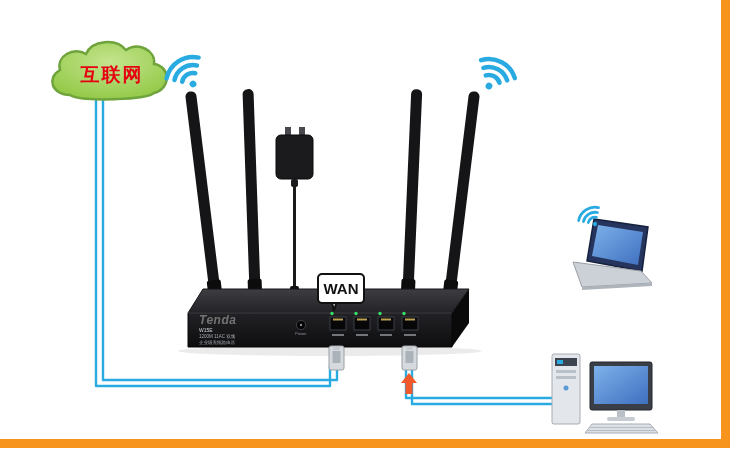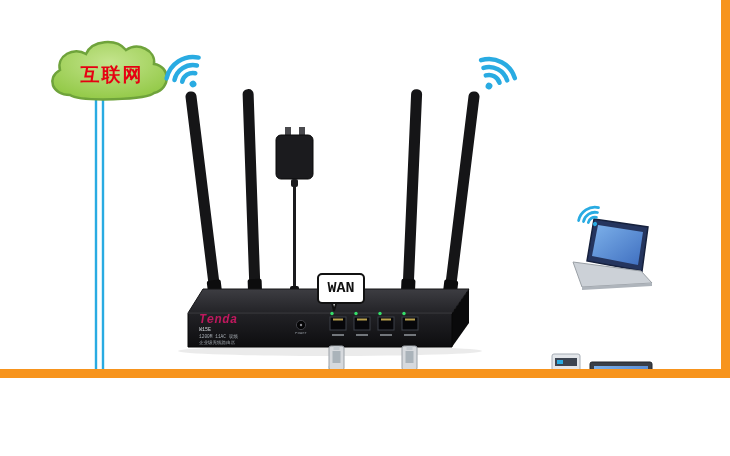--- a/index.html
+++ b/index.html
@@ -1,27 +1,27 @@
 <!DOCTYPE html>
 <html><head>
 <meta charset="utf-8">
 <style>
   html,body{margin:0;padding:0;background:#fff;}
-  .canvas{position:relative;width:730px;height:378px;background:#ffffff;overflow:hidden;
-          font-family:Liberation Mono, monospace;}
+  .canvas{position:relative;width:730px;height:448px;background:#ffffff;overflow:hidden;
+          font-family:Liberation Sans, sans-serif;}
   .frame-right{position:absolute;top:0;right:0;width:9px;height:100%;background:#F7941D;}
   .frame-bottom{position:absolute;left:0;bottom:0;width:100%;height:9px;background:#F7941D;}
   svg.scene{position:absolute;left:0;top:0;}
   .label-internet{position:absolute;left:72px;top:62px;width:80px;text-align:center;
                   font-size:19px;font-weight:bold;color:#E60012;letter-spacing:2px;}
   .wan-bubble{position:absolute;left:317px;top:256px;width:44px;height:27px;background:#fff;
               border:2.5px solid #111;border-radius:5px;display:flex;align-items:center;
               justify-content:center;font-weight:bold;font-size:15px;color:#111;margin-top:17px;}
   .router-texts{position:absolute;left:199px;top:314px;color:#fff;line-height:1;}
-  .brand{font-style:italic;font-weight:bold;font-size:12px;letter-spacing:.5px;color:#be185d;text-align:center;}
+  .brand{font-style:italic;font-weight:bold;font-size:12px;letter-spacing:.5px;color:#737373;text-align:center;}
   .model{font-size:5px;color:#d2d6da;margin-top:2px;}
   .spec{font-size:4.5px;color:#a6acb2;margin-top:1.5px;}
   .power-label{position:absolute;left:292px;top:331px;width:18px;text-align:center;
                font-size:4px;color:#8d939a;}
 </style>
 </head>
 <body>
 
 <div class="canvas">
 

